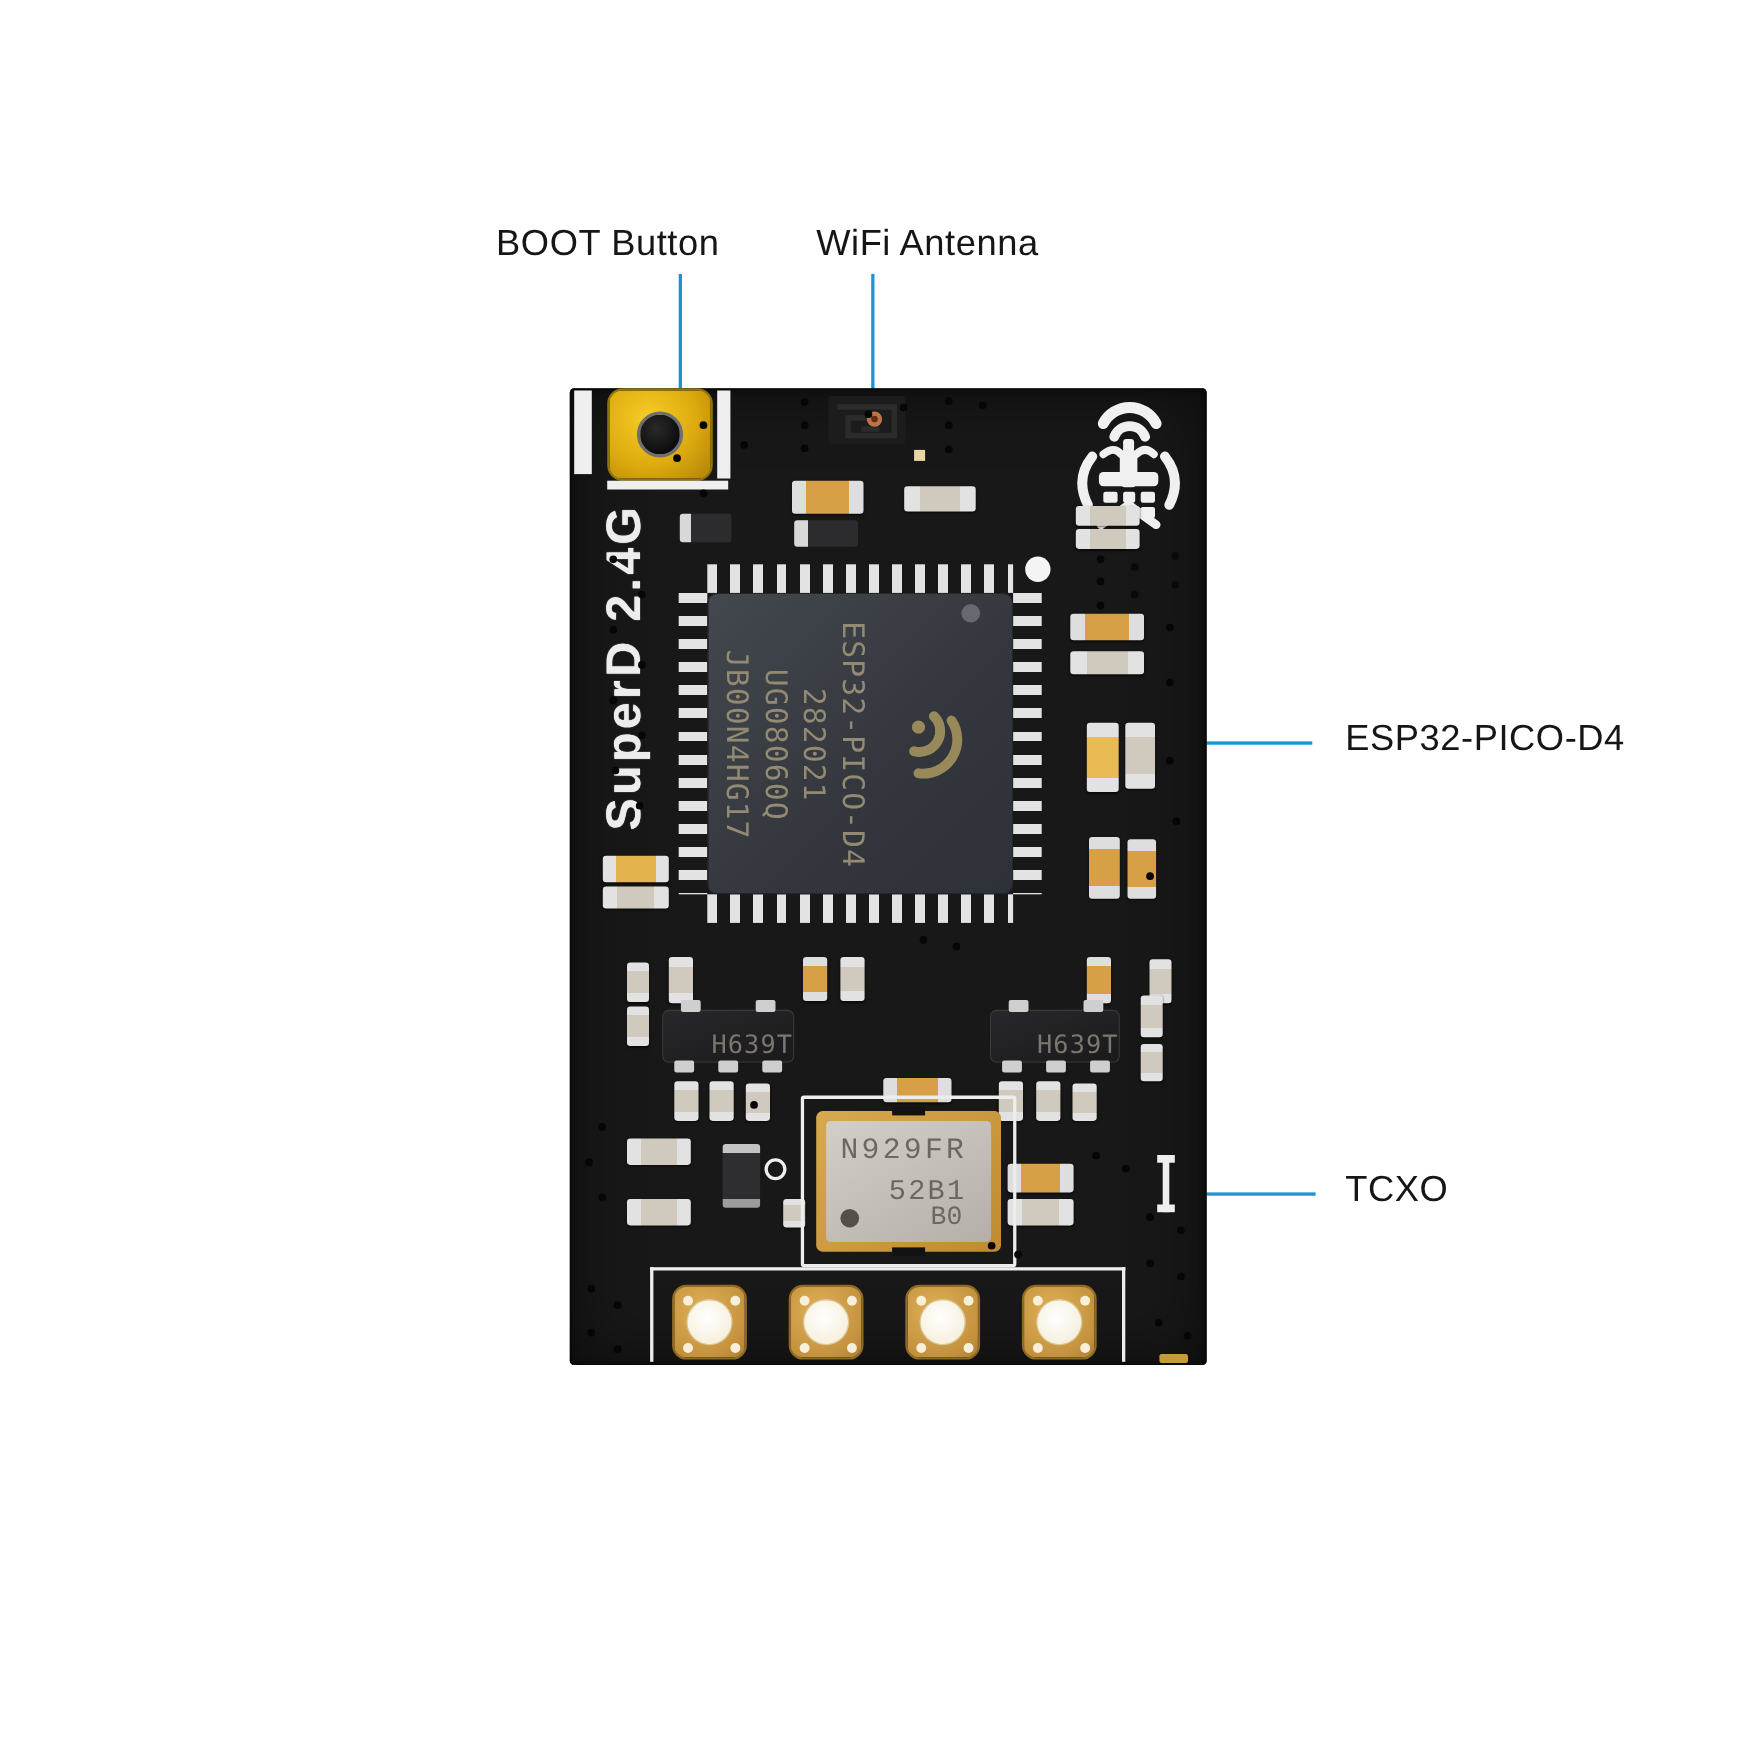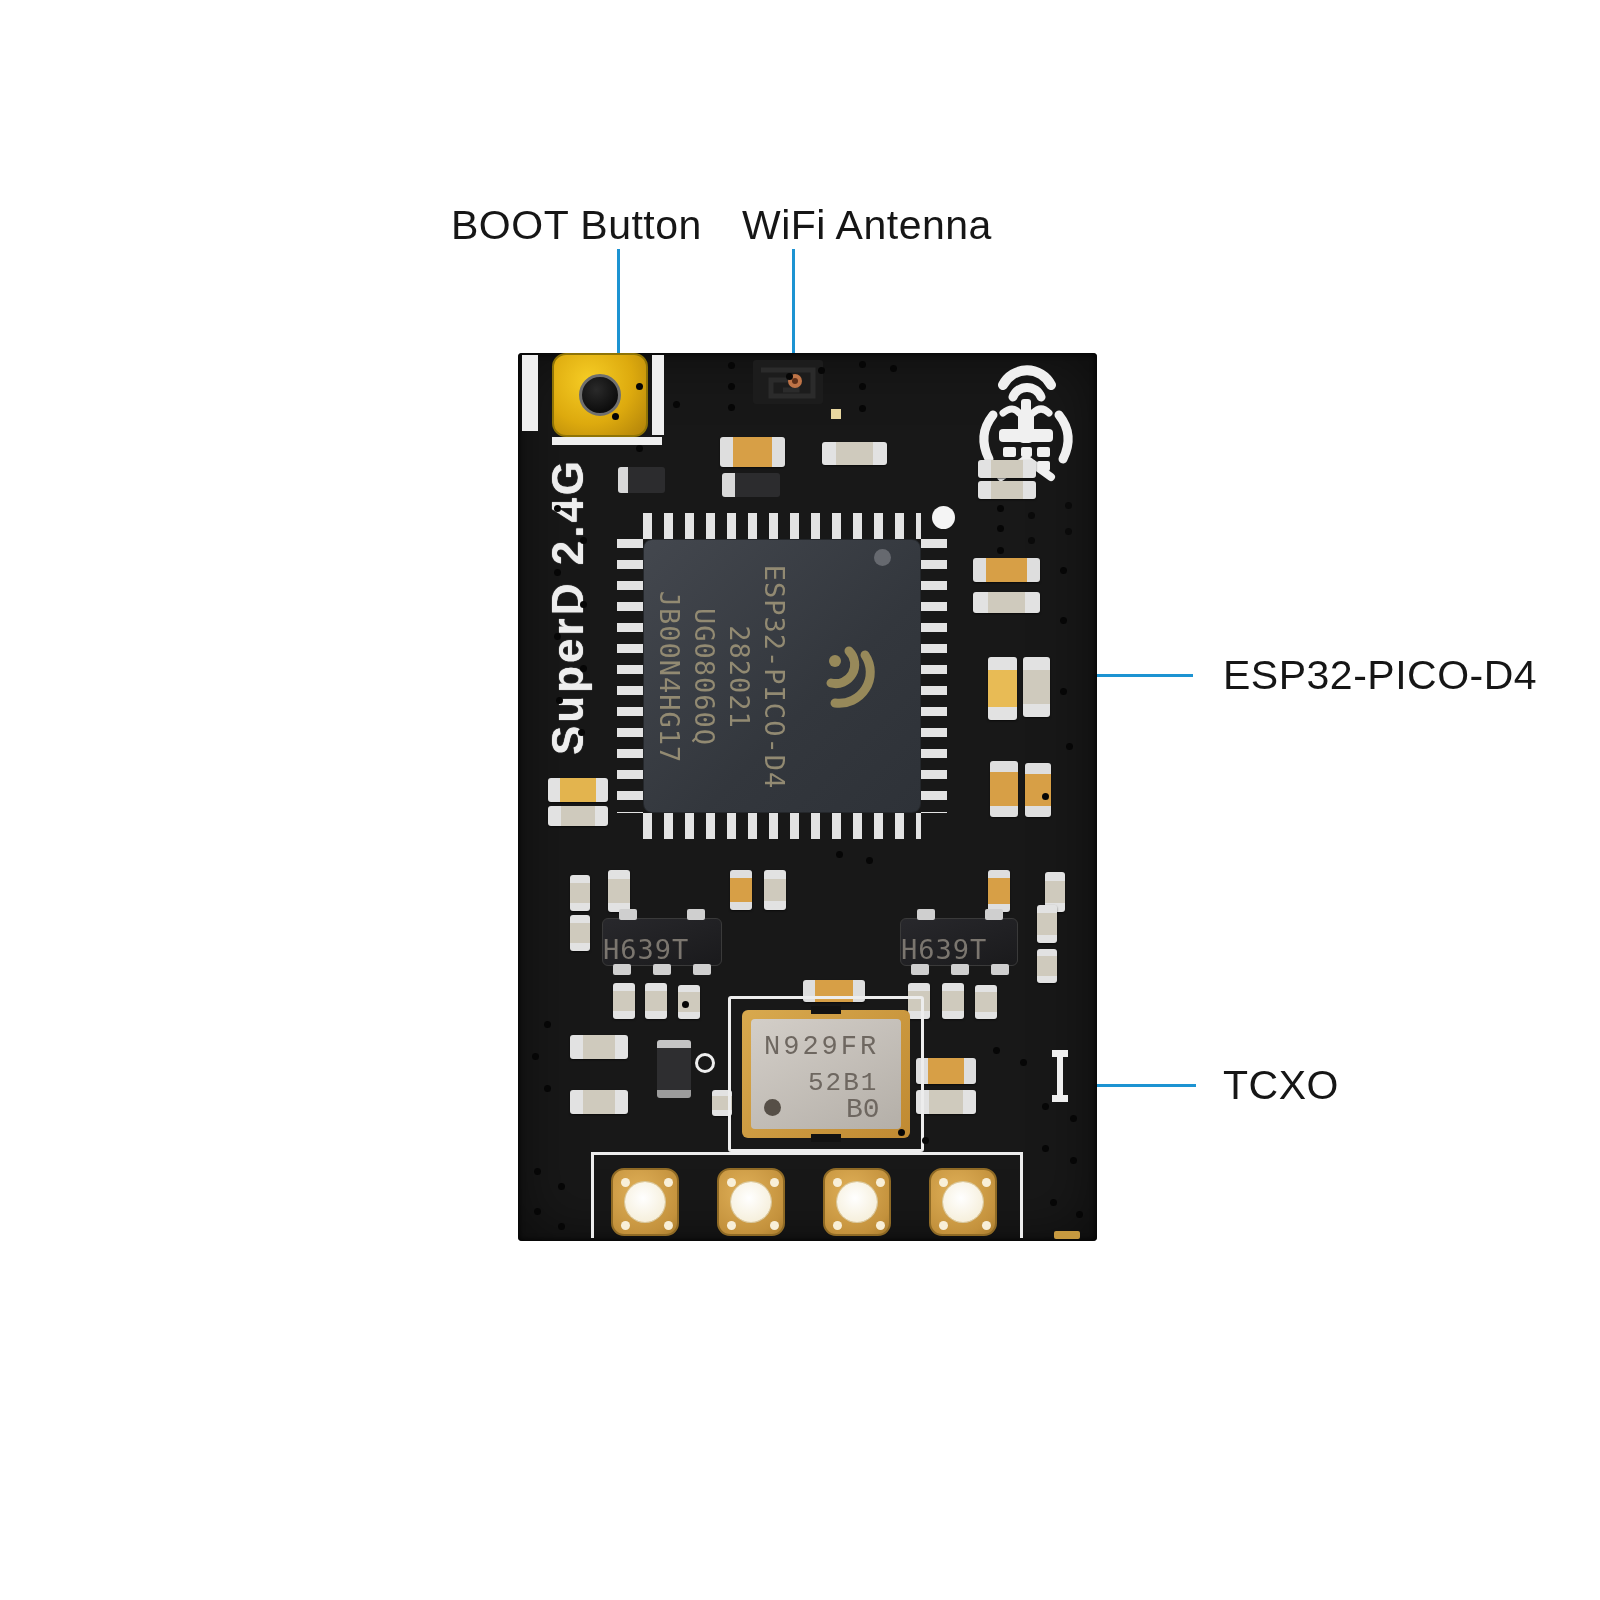--- a/index.html
+++ b/index.html
@@ -1,19 +1,19 @@
 <!DOCTYPE html>
 <html><head>
 <meta charset="utf-8">
 <style>
   html,body{margin:0;padding:0;background:#fff;}
   #canvas{position:relative;width:1600px;height:1600px;background:#ffffff;overflow:hidden;
           font-family:"Liberation Sans", sans-serif;}
   .abs{position:absolute;}
-  .callout{position:absolute;font-size:41px;color:#161616;letter-spacing:0.5px;white-space:nowrap;}
+  .callout{position:absolute;font-size:33px;color:#161616;letter-spacing:0.5px;white-space:nowrap;}
   .leader{position:absolute;background:#1d93d2;}
 
   
   #board{position:absolute;left:518px;top:353px;width:579px;height:888px;background:#181818;
          border-radius:4px;box-shadow:inset 0 0 60px rgba(0,0,0,.55), inset 0 0 6px #000;}
   .silk{background:#efefef;}
   .silk-ring{border:3px solid #efefef;border-radius:50%;background:transparent;}
 
   
   #boot-btn{left:34px;top:0px;width:96px;height:84px;border-radius:14px;
@@ -55,22 +55,22 @@
   .ph.gold{background:linear-gradient(90deg,#e2e2e2 0 20%,#e3b44e 20% 80%,#e2e2e2 80%);}
   .pv.tan{background:linear-gradient(180deg,#dedede 0 20%,#d79f46 20% 80%,#dedede 80%);}
   .pv.pale{background:linear-gradient(180deg,#e2e2e2 0 22%,#cfcabd 22% 78%,#e2e2e2 78%);}
   .pv.gold{background:linear-gradient(180deg,#e2e2e2 0 20%,#e8bb55 20% 80%,#e2e2e2 80%);}
   .darkres{position:absolute;background:linear-gradient(90deg,#d8d8d8 0 22%,#2c2c2e 22% 100%);border-radius:3px;}
   .darkv{position:absolute;background:linear-gradient(180deg,#c4c4c4 0 14%,#2e2e30 14% 86%,#9c9c9c 86%);border-radius:3px;}
 
   
   .sot{position:absolute;width:120px;height:48px;background:linear-gradient(160deg,#28282c,#1a1a1c);
        border:1px solid #3a3a3a;border-radius:6px;box-sizing:border-box;color:#7b766f;
-       font-family:"DejaVu Sans Mono", monospace;font-size:27px;letter-spacing:1px;
-       text-align:left;line-height:62px;}
+       font-family:"DejaVu Sans Mono", monospace;font-size:23px;letter-spacing:1px;
+       text-align:right;line-height:62px;}
   .sot i{position:absolute;width:18px;height:11px;background:#cfcfcf;border-radius:2px;}
   .sot .p1{left:10px;bottom:-10px;} .sot .p2{left:50px;bottom:-10px;} .sot .p3{left:90px;bottom:-10px;}
   .sot .p4{left:16px;top:-10px;}   .sot .p5{left:84px;top:-10px;}
 
   
   #tcxo-box{left:210px;top:643px;width:196px;height:156px;border:3px solid #ededed;border-radius:3px;box-sizing:border-box;}
   #tcxo-chip{left:224px;top:657px;width:168px;height:128px;border-radius:6px;
      background:linear-gradient(135deg,#d8a94e,#c08a32);}
   #tcxo-chip .inner{position:absolute;left:9px;top:9px;right:9px;bottom:9px;border-radius:4px;
      background:linear-gradient(150deg,#d3cec8,#b4afa8);}
@@ -247,21 +247,21 @@
     <div class="ph pale" style="left:398px;top:737px;width:60px;height:24px;"></div>
     <div class="imark" style="left:534px;top:697px;width:16px;height:52px;"></div>
 
     <div class="abs" id="tcxo-box"></div>
     <div class="abs" id="tcxo-chip">
       <div class="tab" style="top:-4px;"></div>
       <div class="tab" style="bottom:-4px;"></div>
       <div class="inner"></div>
       <div class="t" style="left:22px;top:22px;font-size:27px;letter-spacing:3px;">N929FR</div>
       <div class="t" style="left:66px;top:58px;font-size:26px;letter-spacing:2px;">52B1</div>
-      <div class="t" style="left:104px;top:84px;font-size:28px;">B0</div>
+      <div class="t" style="left:104px;top:84px;font-size:24px;">B0</div>
       <div class="dot"></div>
     </div>
 
     <div class="abs" id="pads-box"></div>
     <div class="pad" style="left:93px;">
         <div class="cdot"></div>
         <div class="hole"></div>
       </div>
     <div class="pad" style="left:199px;">
         <div class="cdot"></div>

